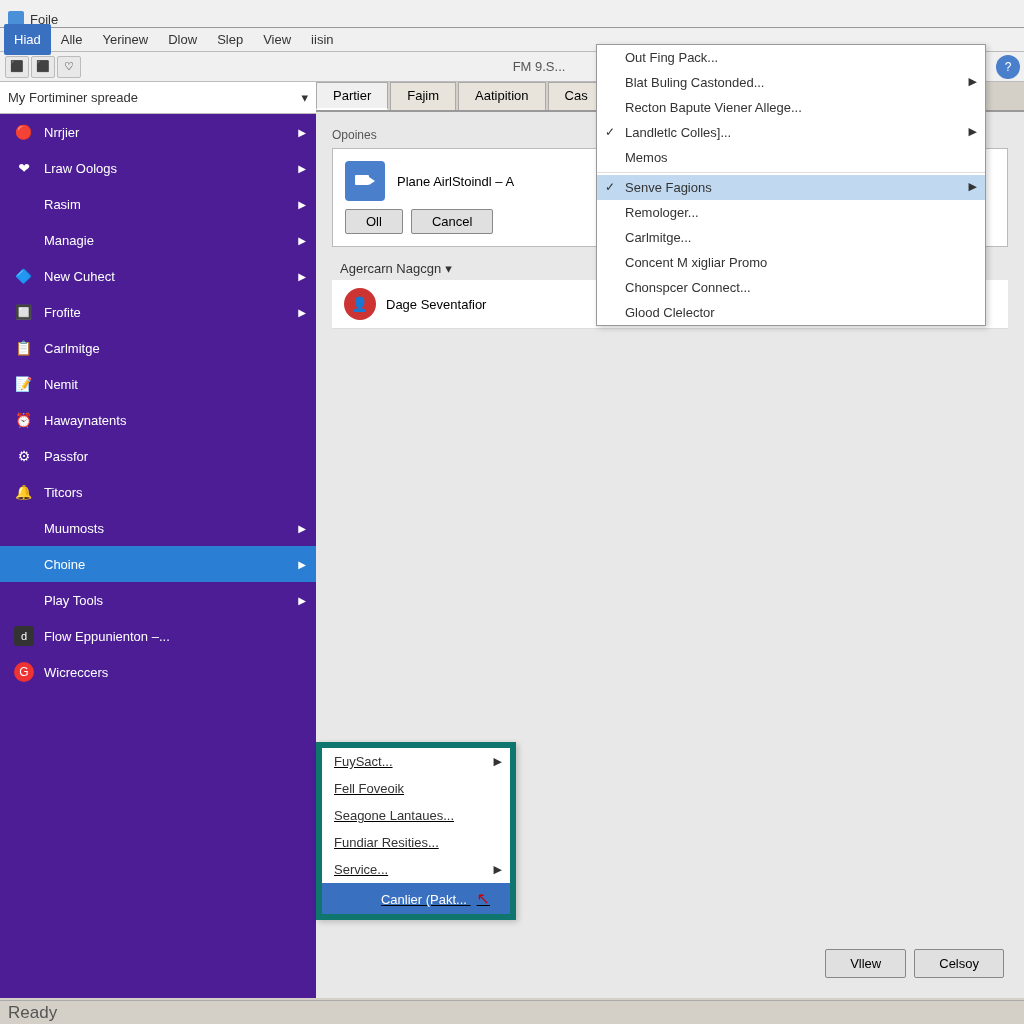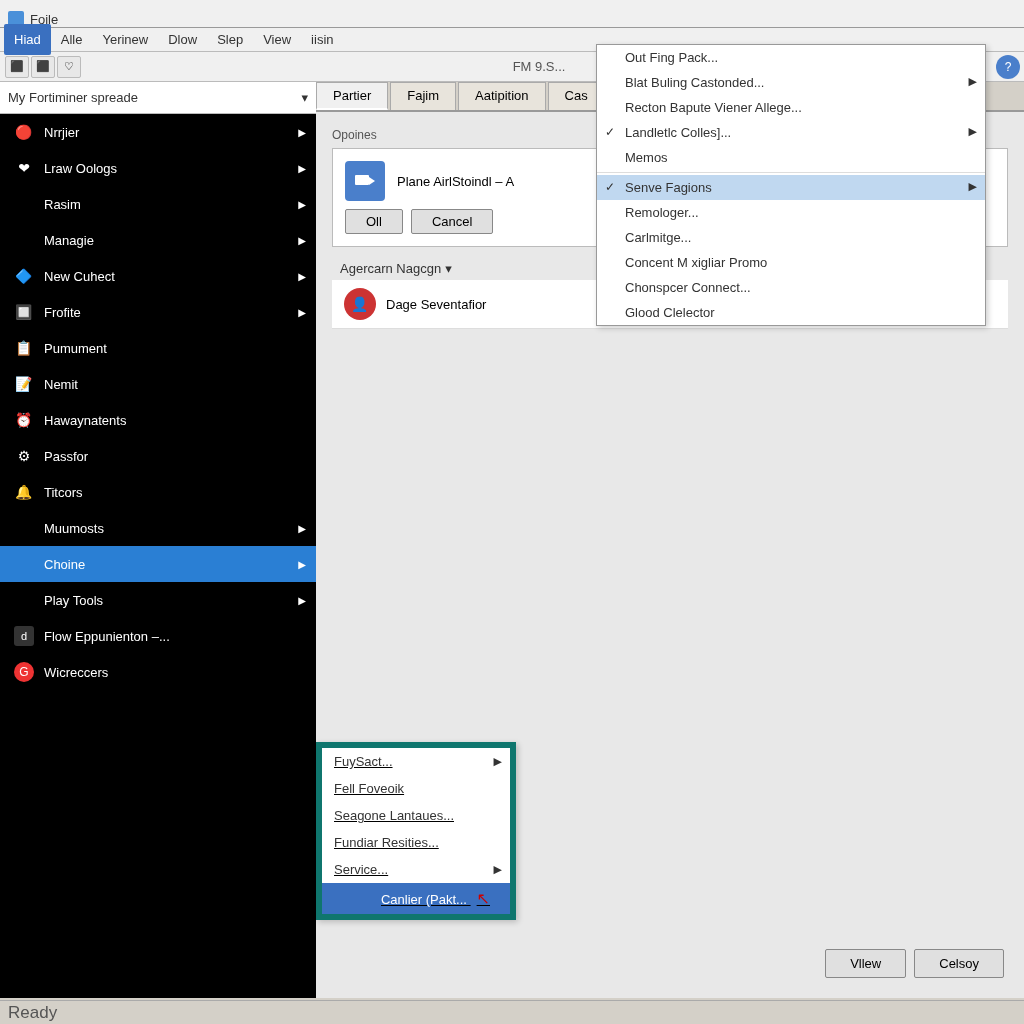--- a/index.html
+++ b/index.html
@@ -80,21 +80,21 @@
 
     
     .main-area {
       display: flex;
       height: calc(1024px - 80px - 28px);
     }
 
     
     .sidebar {
       width: 316px;
-      background: #000000;
+      background: #4c1d95;
       color: white;
       display: flex;
       flex-direction: column;
       overflow-y: auto;
     }
 
     .sidebar-dropdown {
       background: white;
       color: #333;
       display: flex;
@@ -394,21 +394,21 @@
       <span>New Cuhect</span>
       <span class="arrow">▶</span>
     </div>
     <div class="sidebar-item">
       <span class="icon">🔲</span>
       <span>Frofite</span>
       <span class="arrow">▶</span>
     </div>
     <div class="sidebar-item">
       <span class="icon">📋</span>
-      <span>Pumument</span>
+      <span>Carlmitge</span>
     </div>
     <div class="sidebar-item">
       <span class="icon">📝</span>
       <span>Nemit</span>
     </div>
     <div class="sidebar-item">
       <span class="icon">⏰</span>
       <span>Hawaynatents</span>
     </div>
     <div class="sidebar-item">

